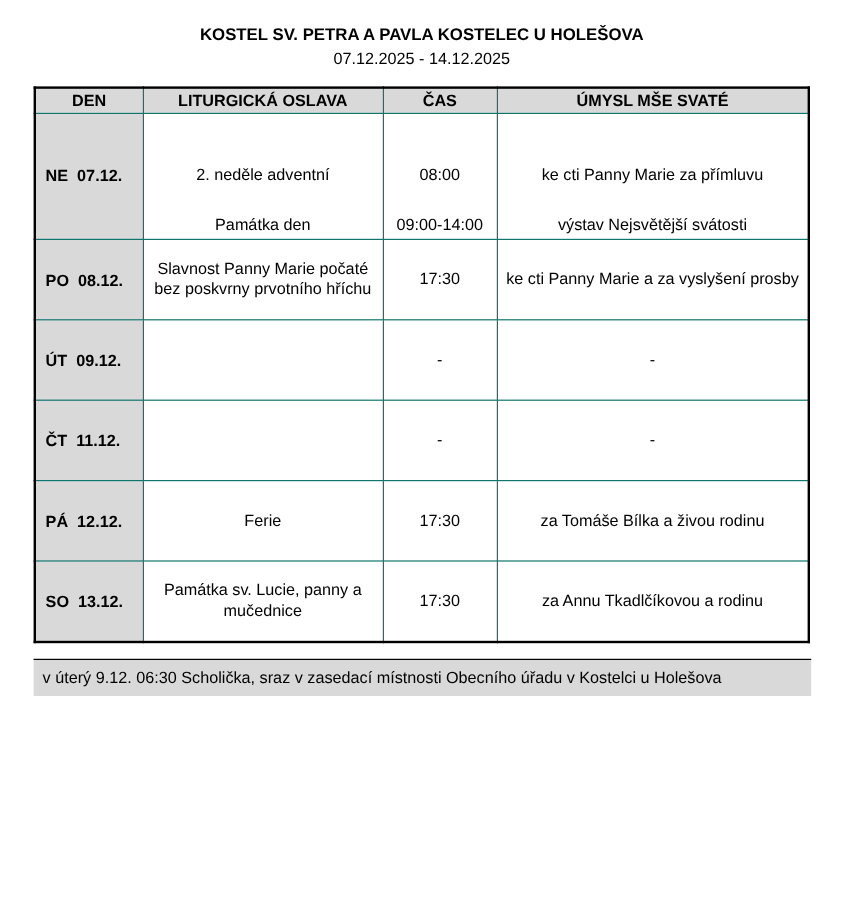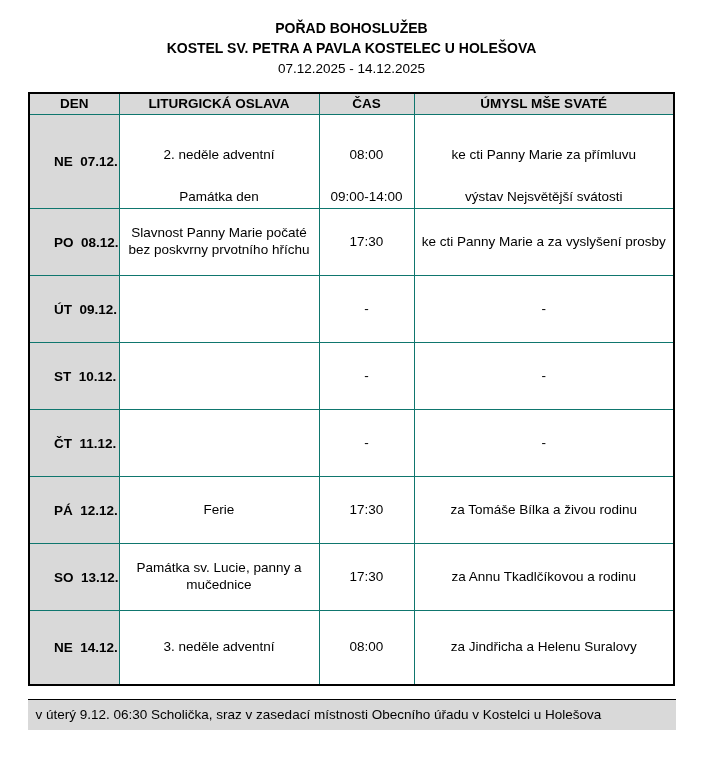--- a/index.html
+++ b/index.html
@@ -37,57 +37,56 @@
     background: #d9d9d9;
     font-weight: bold;
     height: 21px;
     text-align: center;
     padding: 1px 2px;
   }
 
   td.day {
     background: #d9d9d9;
     font-weight: bold;
-    padding-left: 24px;
+    padding-left: 8px;
     white-space: pre;
     vertical-align: middle;
     text-align: left;
   }
   td.val {
     text-align: center;
     vertical-align: middle;
     padding: 2px 6px;
     line-height: 1.25;
   }
 
   tr.row-tall   { height: 94px; }
   tr.row-normal { height: 67px; }
   tr.row-last   { height: 74px; }
 
   td.dual { vertical-align: top; }
-  td.dual .e1 { padding-top: 30px; }
+  td.dual .e1 { padding-top: 30px; margin-top: 11px; }
   td.dual .e2 { padding-top: 26px; }
 
   .footer-note {
     width: 648px;
     margin: 13px auto 0 auto;
     background: #d9d9d9;
     border-top: 1px solid #000;
     padding: 5px 8px 6px 8px;
     font-size: 13.5px;
     line-height: 1.45;
   }
 </style>
 </head>
 <body>
 
 <div class="page">
 
   <div class="titles">
-    <p class="title-main">POŘAD BOHOSLUŽEB</p>
     <p class="title-sub">KOSTEL SV. PETRA A PAVLA KOSTELEC U HOLEŠOVA</p>
     <p class="title-dates">07.12.2025 - 14.12.2025</p>
   </div>
 
   <table class="schedule">
     <colgroup>
       <col class="c-den">
         <col class="c-osl">
         <col class="c-cas">
         <col class="c-umy">
@@ -124,26 +123,20 @@
         <td class="val">ke cti Panny Marie a za vyslyšení prosby</td>
       </tr>
 
       <tr class="row-normal">
         <td class="day">ÚT  09.12.</td>
         <td class="val"></td>
         <td class="val">-</td>
         <td class="val">-</td>
       </tr>
 
-      <tr class="row-normal">
-        <td class="day">ST  10.12.</td>
-        <td class="val"></td>
-        <td class="val">-</td>
-        <td class="val">-</td>
-      </tr>
 
       <tr class="row-normal">
         <td class="day">ČT  11.12.</td>
         <td class="val"></td>
         <td class="val">-</td>
         <td class="val">-</td>
       </tr>
 
       <tr class="row-normal">
         <td class="day">PÁ  12.12.</td>
@@ -152,24 +145,18 @@
         <td class="val">za Tomáše Bílka a živou rodinu</td>
       </tr>
 
       <tr class="row-normal">
         <td class="day">SO  13.12.</td>
         <td class="val">Památka sv. Lucie, panny a mučednice</td>
         <td class="val">17:30</td>
         <td class="val">za Annu Tkadlčíkovou a rodinu</td>
       </tr>
 
-      <tr class="row-last">
-        <td class="day">NE  14.12.</td>
-        <td class="val">3. neděle adventní</td>
-        <td class="val">08:00</td>
-        <td class="val">za Jindřicha a Helenu Suralovy</td>
-      </tr>
     </tbody>
   </table>
 
   <div class="footer-note">v úterý 9.12. 06:30 Scholička, sraz v zasedací místnosti Obecního úřadu v Kostelci u Holešova</div>
 
 </div>
 
 </body></html>

